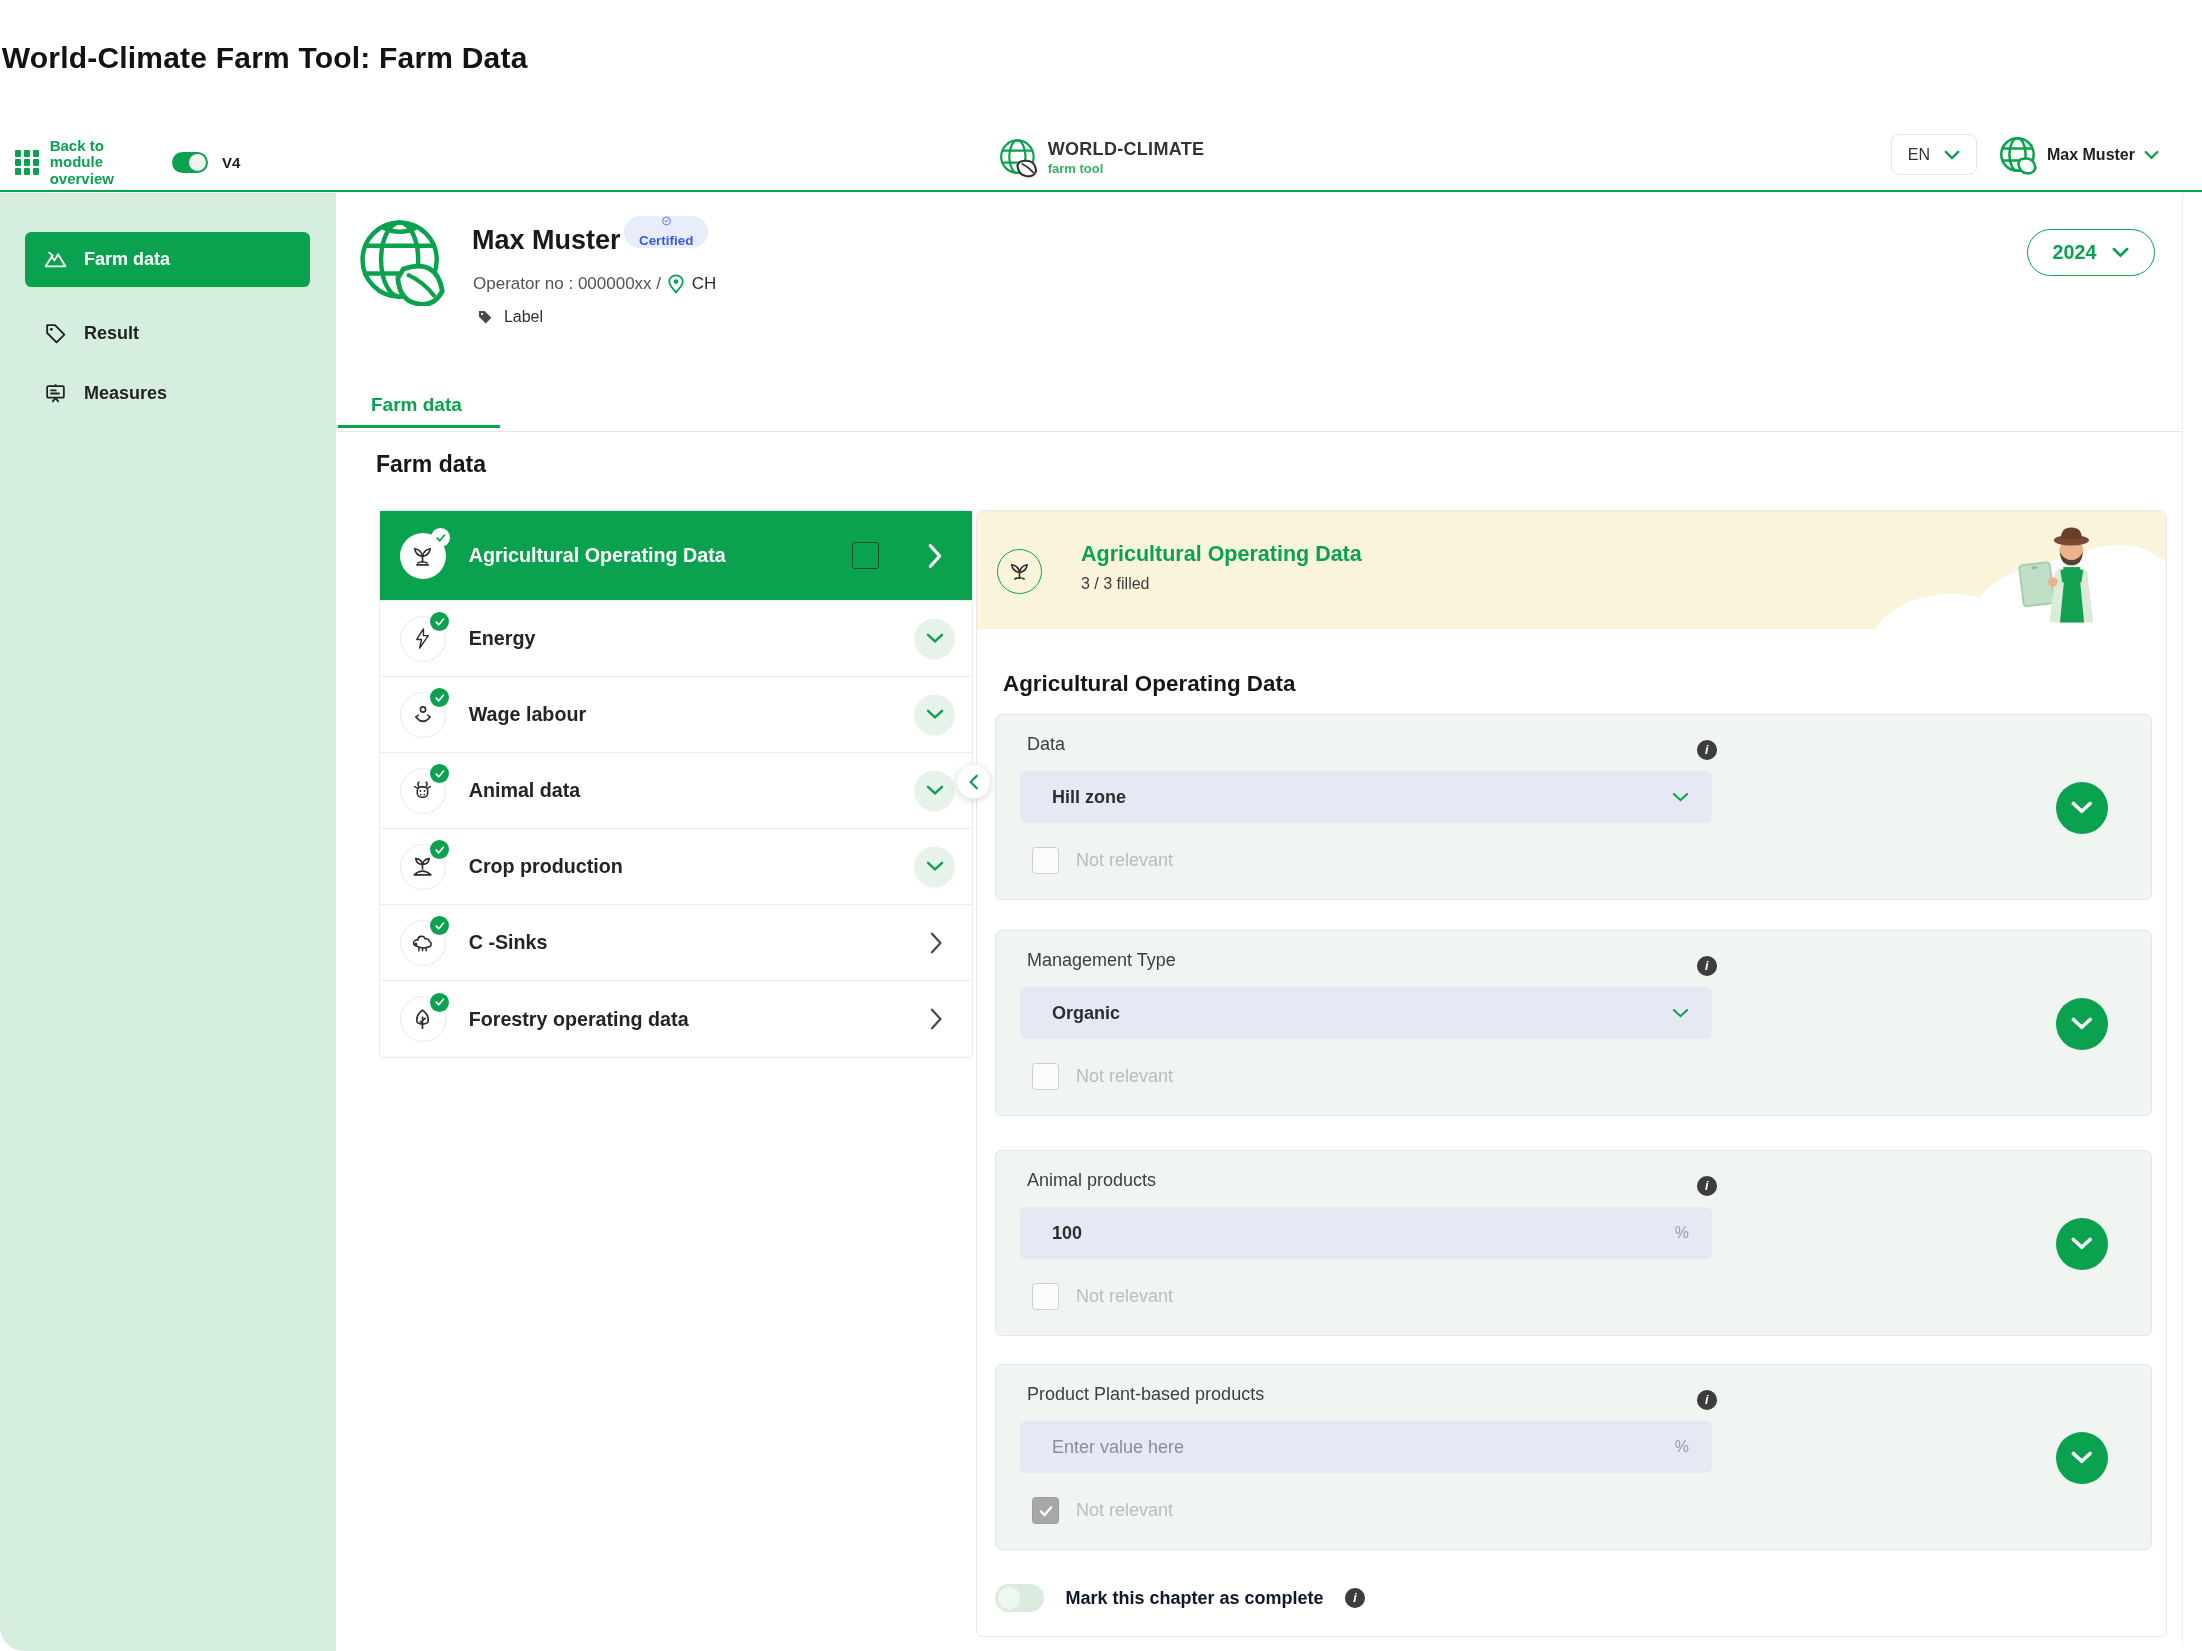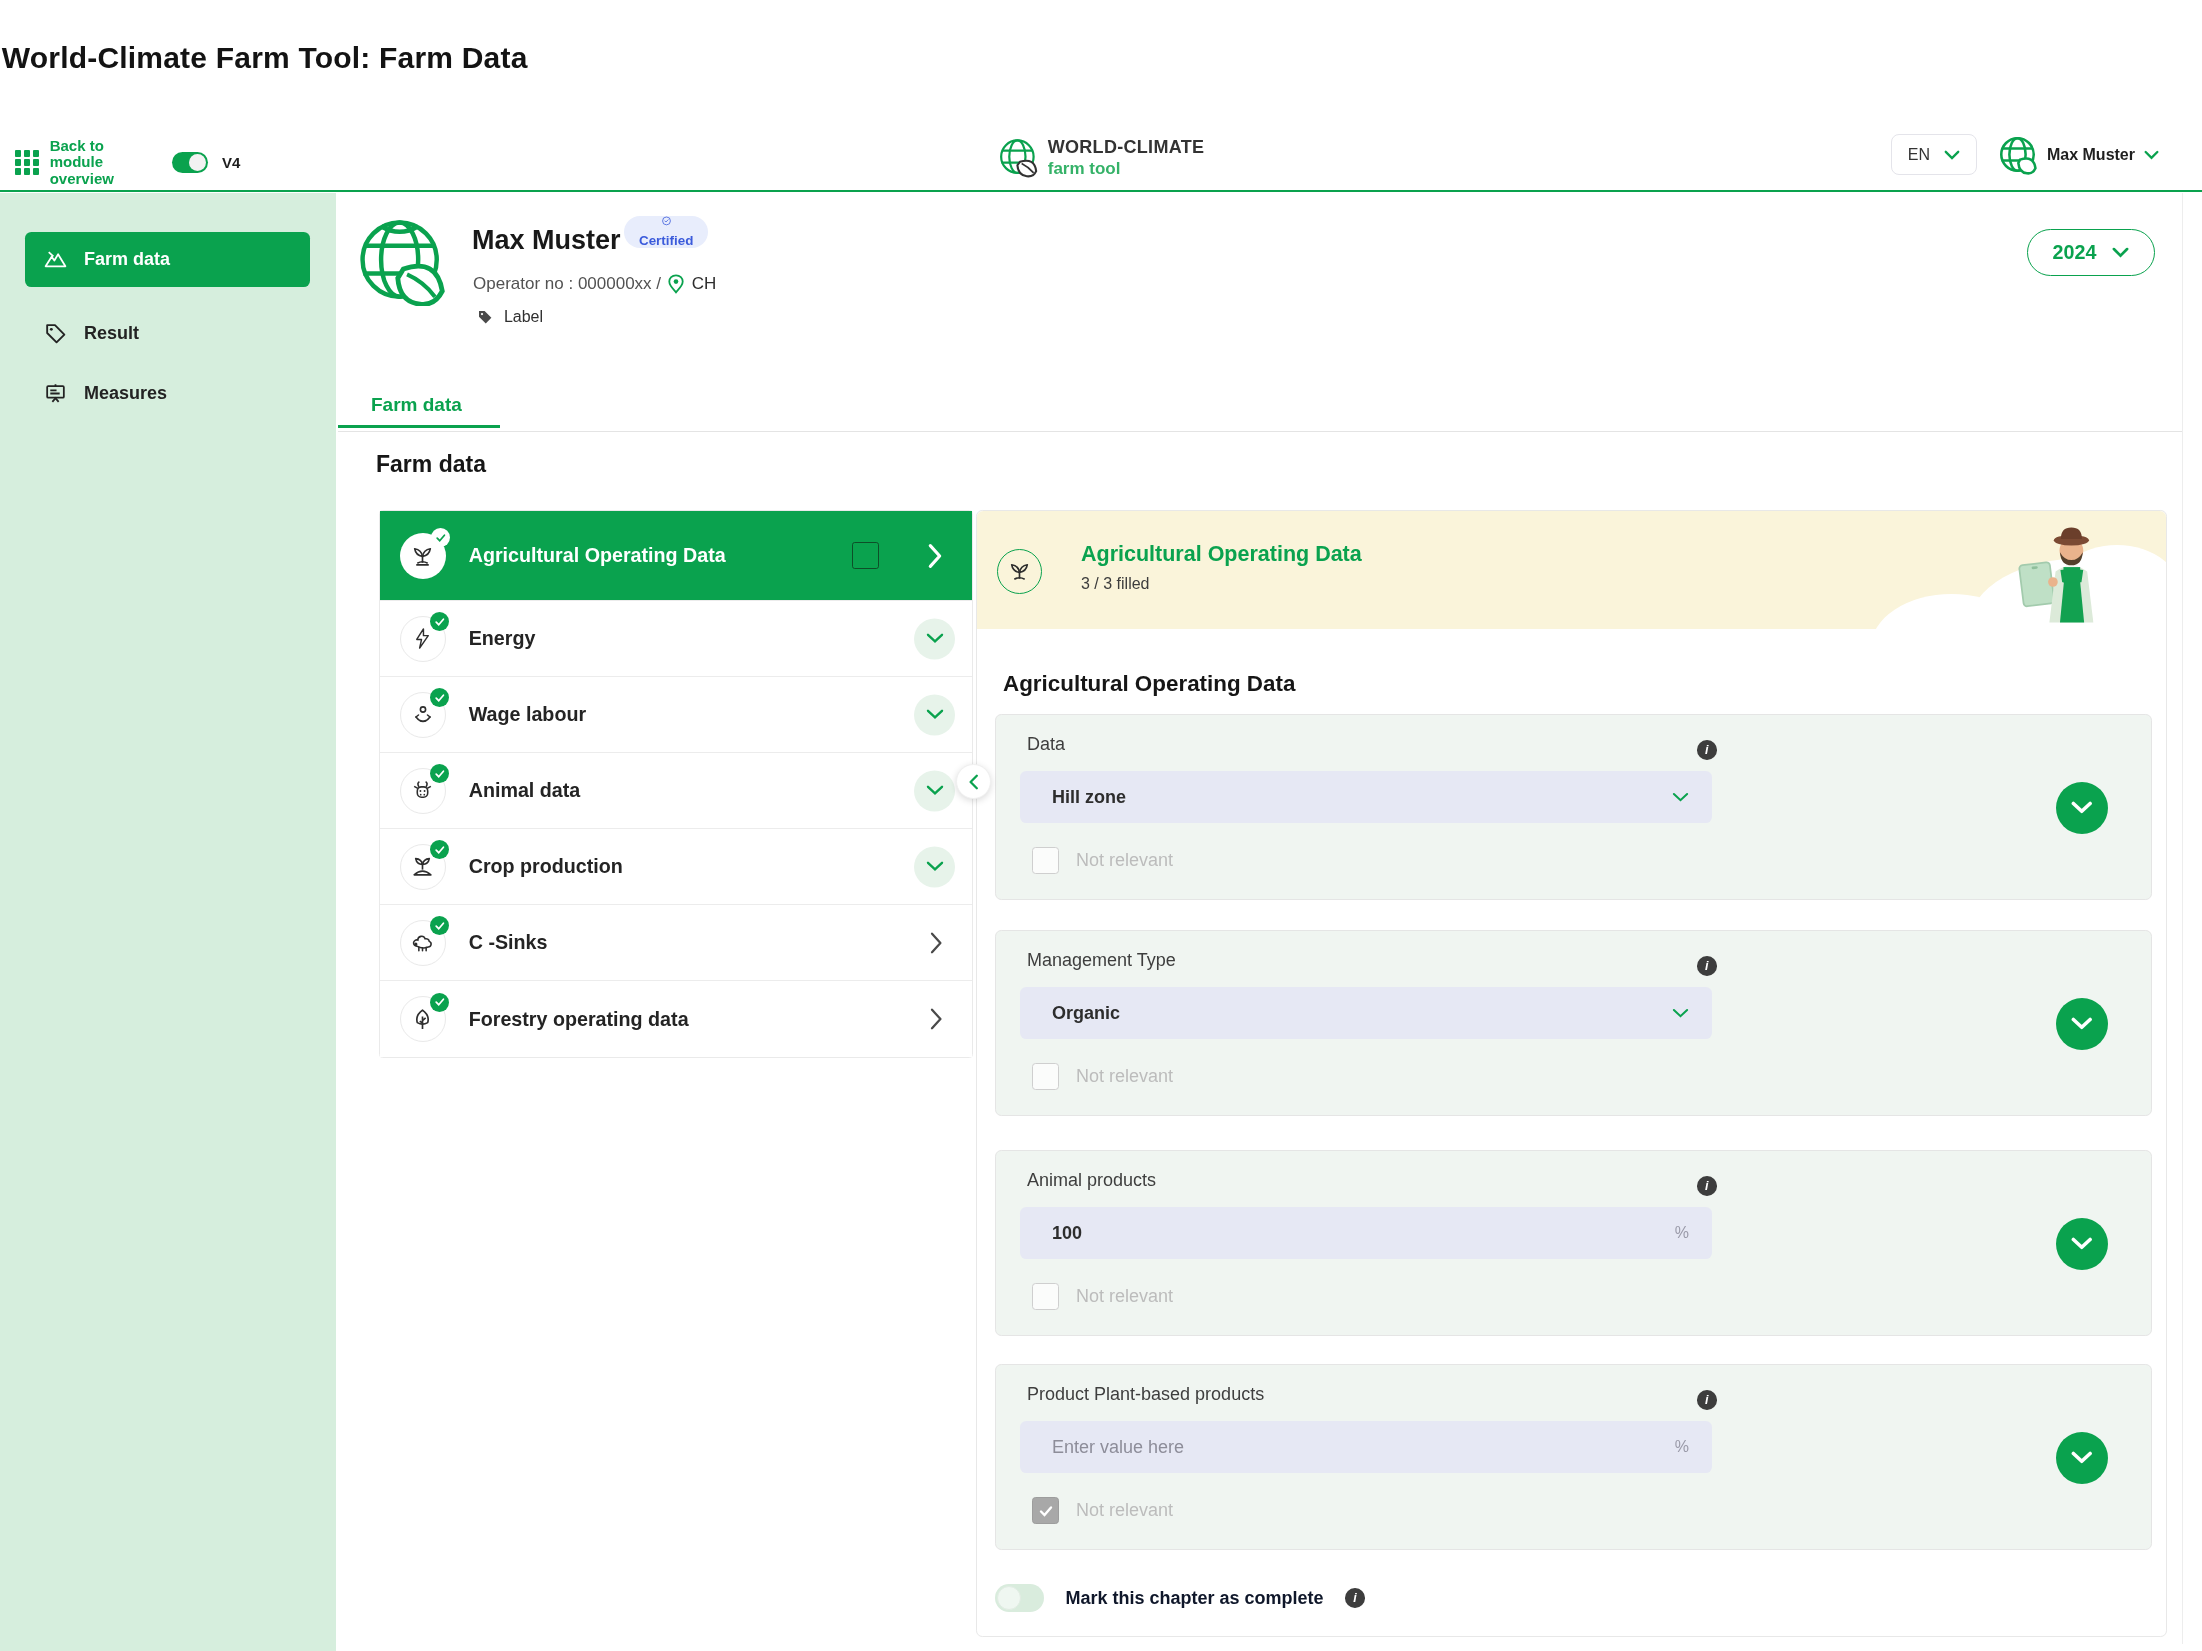--- a/index.html
+++ b/index.html
@@ -1,38 +1,38 @@
 <!DOCTYPE html>
 <html style="font-size:14.3px"><head>
 <meta charset="utf-8">
 <style>
   * { margin:0; padding:0; box-sizing:border-box; }
   html,body { background:#ffffff; }
   #app {
     position:relative; width:2202px; height:1651px; overflow:hidden;
-    font-family:"Liberation Sans","DejaVu Sans",sans-serif; color:#222; background:#fff;
+    font-family:"Liberation Sans","DejaVu Sans",sans-serif; color:#222; background:#fff;border-radius:24px;
   }
   svg { display:block; }
 
   
   .page-title { position:absolute; left:1.8px; top:41px; font-size:30px; font-weight:700; color:#131313; letter-spacing:0.2px; }
 
   
   .topbar { position:absolute; left:0; top:126px; width:2202px; height:66px; background:#fff; border-bottom:2.7px solid #0aa24e; }
   .back-cluster { position:absolute; left:15px; top:11.6px; display:flex; align-items:center; gap:10.7px; }
   .grid-icon { width:24px; height:24px; display:grid; grid-template-columns:repeat(3,6.3px); grid-template-rows:repeat(3,6.3px); gap:2.7px; }
   .grid-icon i { background:#0aa24e; border-radius:0.9px; }
   .back-label { color:#0aa24e; font-weight:700; font-size:15px; line-height:1.1; width:106px; cursor:pointer; }
   .version-toggle { position:relative; width:36px; height:20.6px; border-radius:10.7px; background:#0aa24e; margin-left:5.4px; cursor:pointer; }
   .version-toggle .knob { position:absolute; right:1.8px; top:1.8px; width:17px; height:17px; border-radius:50%; background:#f2f2f2; }
   .version-label { font-size:15px; font-weight:700; color:#1e1e1e; margin-left:3.6px; }
 
   .logo { position:absolute; left:50%; transform:translateX(-50%); top:10.7px; display:flex; align-items:center; gap:9px; }
   .logo-text .t { font-size:18px; font-weight:800; color:#333; letter-spacing:0.3px; }
-  .logo-text .s { font-size:17px; font-weight:700; color:#35b268; margin-top:0.9px; }
+  .logo-text .s { font-size:13px; font-weight:700; color:#35b268; margin-top:0.9px; }
 
   .right-cluster { position:absolute; right:43px; top:8px; display:flex; align-items:center; gap:19.7px; }
   .lang-box { display:flex; align-items:center; gap:14.3px; border:0.9px solid #e4e4ea; border-radius:8px; padding:10.7px 16px; font-size:16px; color:#333; cursor:pointer; background:#fff; }
   .user-menu { display:flex; align-items:center; gap:9px; cursor:pointer; }
   .user-name { font-size:16px; font-weight:700; color:#1f1f1f; }
 
   
   .sidebar { position:absolute; left:0; top:193px; width:336px; height:1459px; background:#d6eedd; }
   .nav-item { position:absolute; left:25px; width:285px; height:55px; border-radius:6.3px; display:flex; align-items:center; gap:16px; padding-left:18px; font-size:18px; font-weight:700; color:#232323; cursor:pointer; }
   .nav-item.active { background:#0aa24e; color:#fff; }

